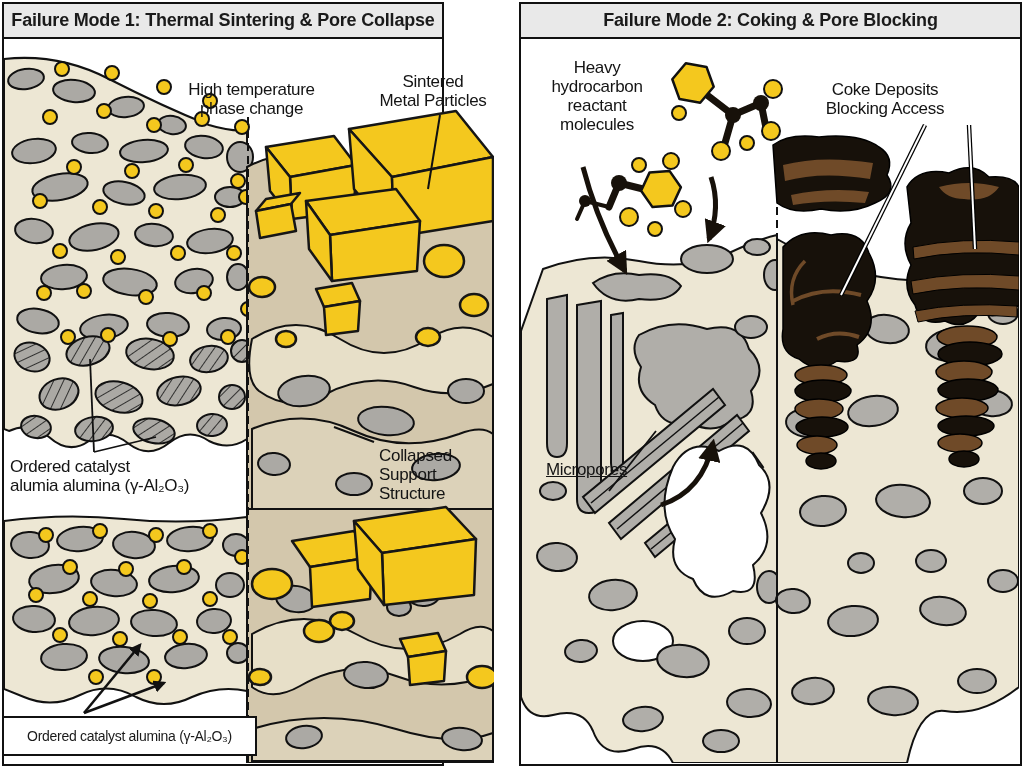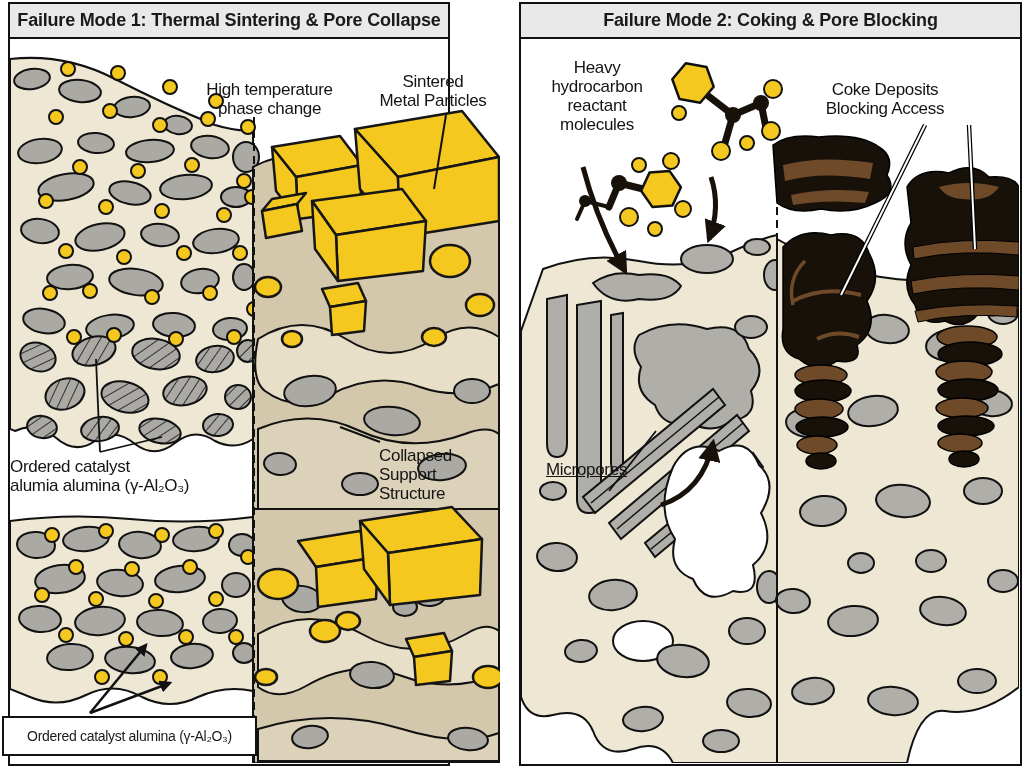--- a/index.html
+++ b/index.html
@@ -1,28 +1,28 @@
 <!DOCTYPE html>
 <html><head>
 <meta charset="utf-8">
 <style>
   html,body{margin:0;padding:0;background:#fff;}
   #stage{position:relative;width:1024px;height:768px;background:#fff;overflow:hidden;
          font-family:"Liberation Sans","DejaVu Sans",sans-serif;color:#1a1a1a;}
   .panel{position:absolute;top:2px;box-sizing:border-box;border:2.5px solid #111;background:#fff;}
-  #panel1{left:8px;width:442px;height:764px;}
+  #panel1{left:2px;width:442px;height:764px;}
   #panel2{left:519px;width:503px;height:764px;text-align:right;}
   .hdr{height:33px;border-bottom:2.5px solid #111;background:#E9E9E9;display:flex;
        align-items:center;justify-content:center;font-weight:bold;font-size:18px;
        letter-spacing:-0.2px;white-space:nowrap;}
   .panel svg{display:block;}
   .lbl{position:absolute;white-space:pre-line;font-size:17px;line-height:1.12;
        letter-spacing:-0.3px;color:#141414;}
   .lbl.center{text-align:center;}
-  #lbl-high-temp{left:182px;top:80px;width:175px;}
+  #lbl-high-temp{left:164px;top:80px;width:175px;}
   #lbl-sintered{left:358px;top:72px;width:150px;}
   #lbl-ordered-top{left:10px;top:457px;width:245px;}
   #lbl-collapsed{left:379px;top:446px;width:110px;}
   #lbl-heavy{left:527px;top:58px;width:140px;}
   #lbl-coke{left:796px;top:80px;width:178px;}
   #lbl-micropores{left:546px;top:460px;width:130px;text-decoration:underline;}
   #ordered-bottom-box{position:absolute;left:2px;top:716px;width:255px;height:40px;
        box-sizing:border-box;border:2.5px solid #111;background:#fff;display:flex;
        align-items:center;justify-content:center;font-size:14px;letter-spacing:-0.3px;
        white-space:nowrap;}

